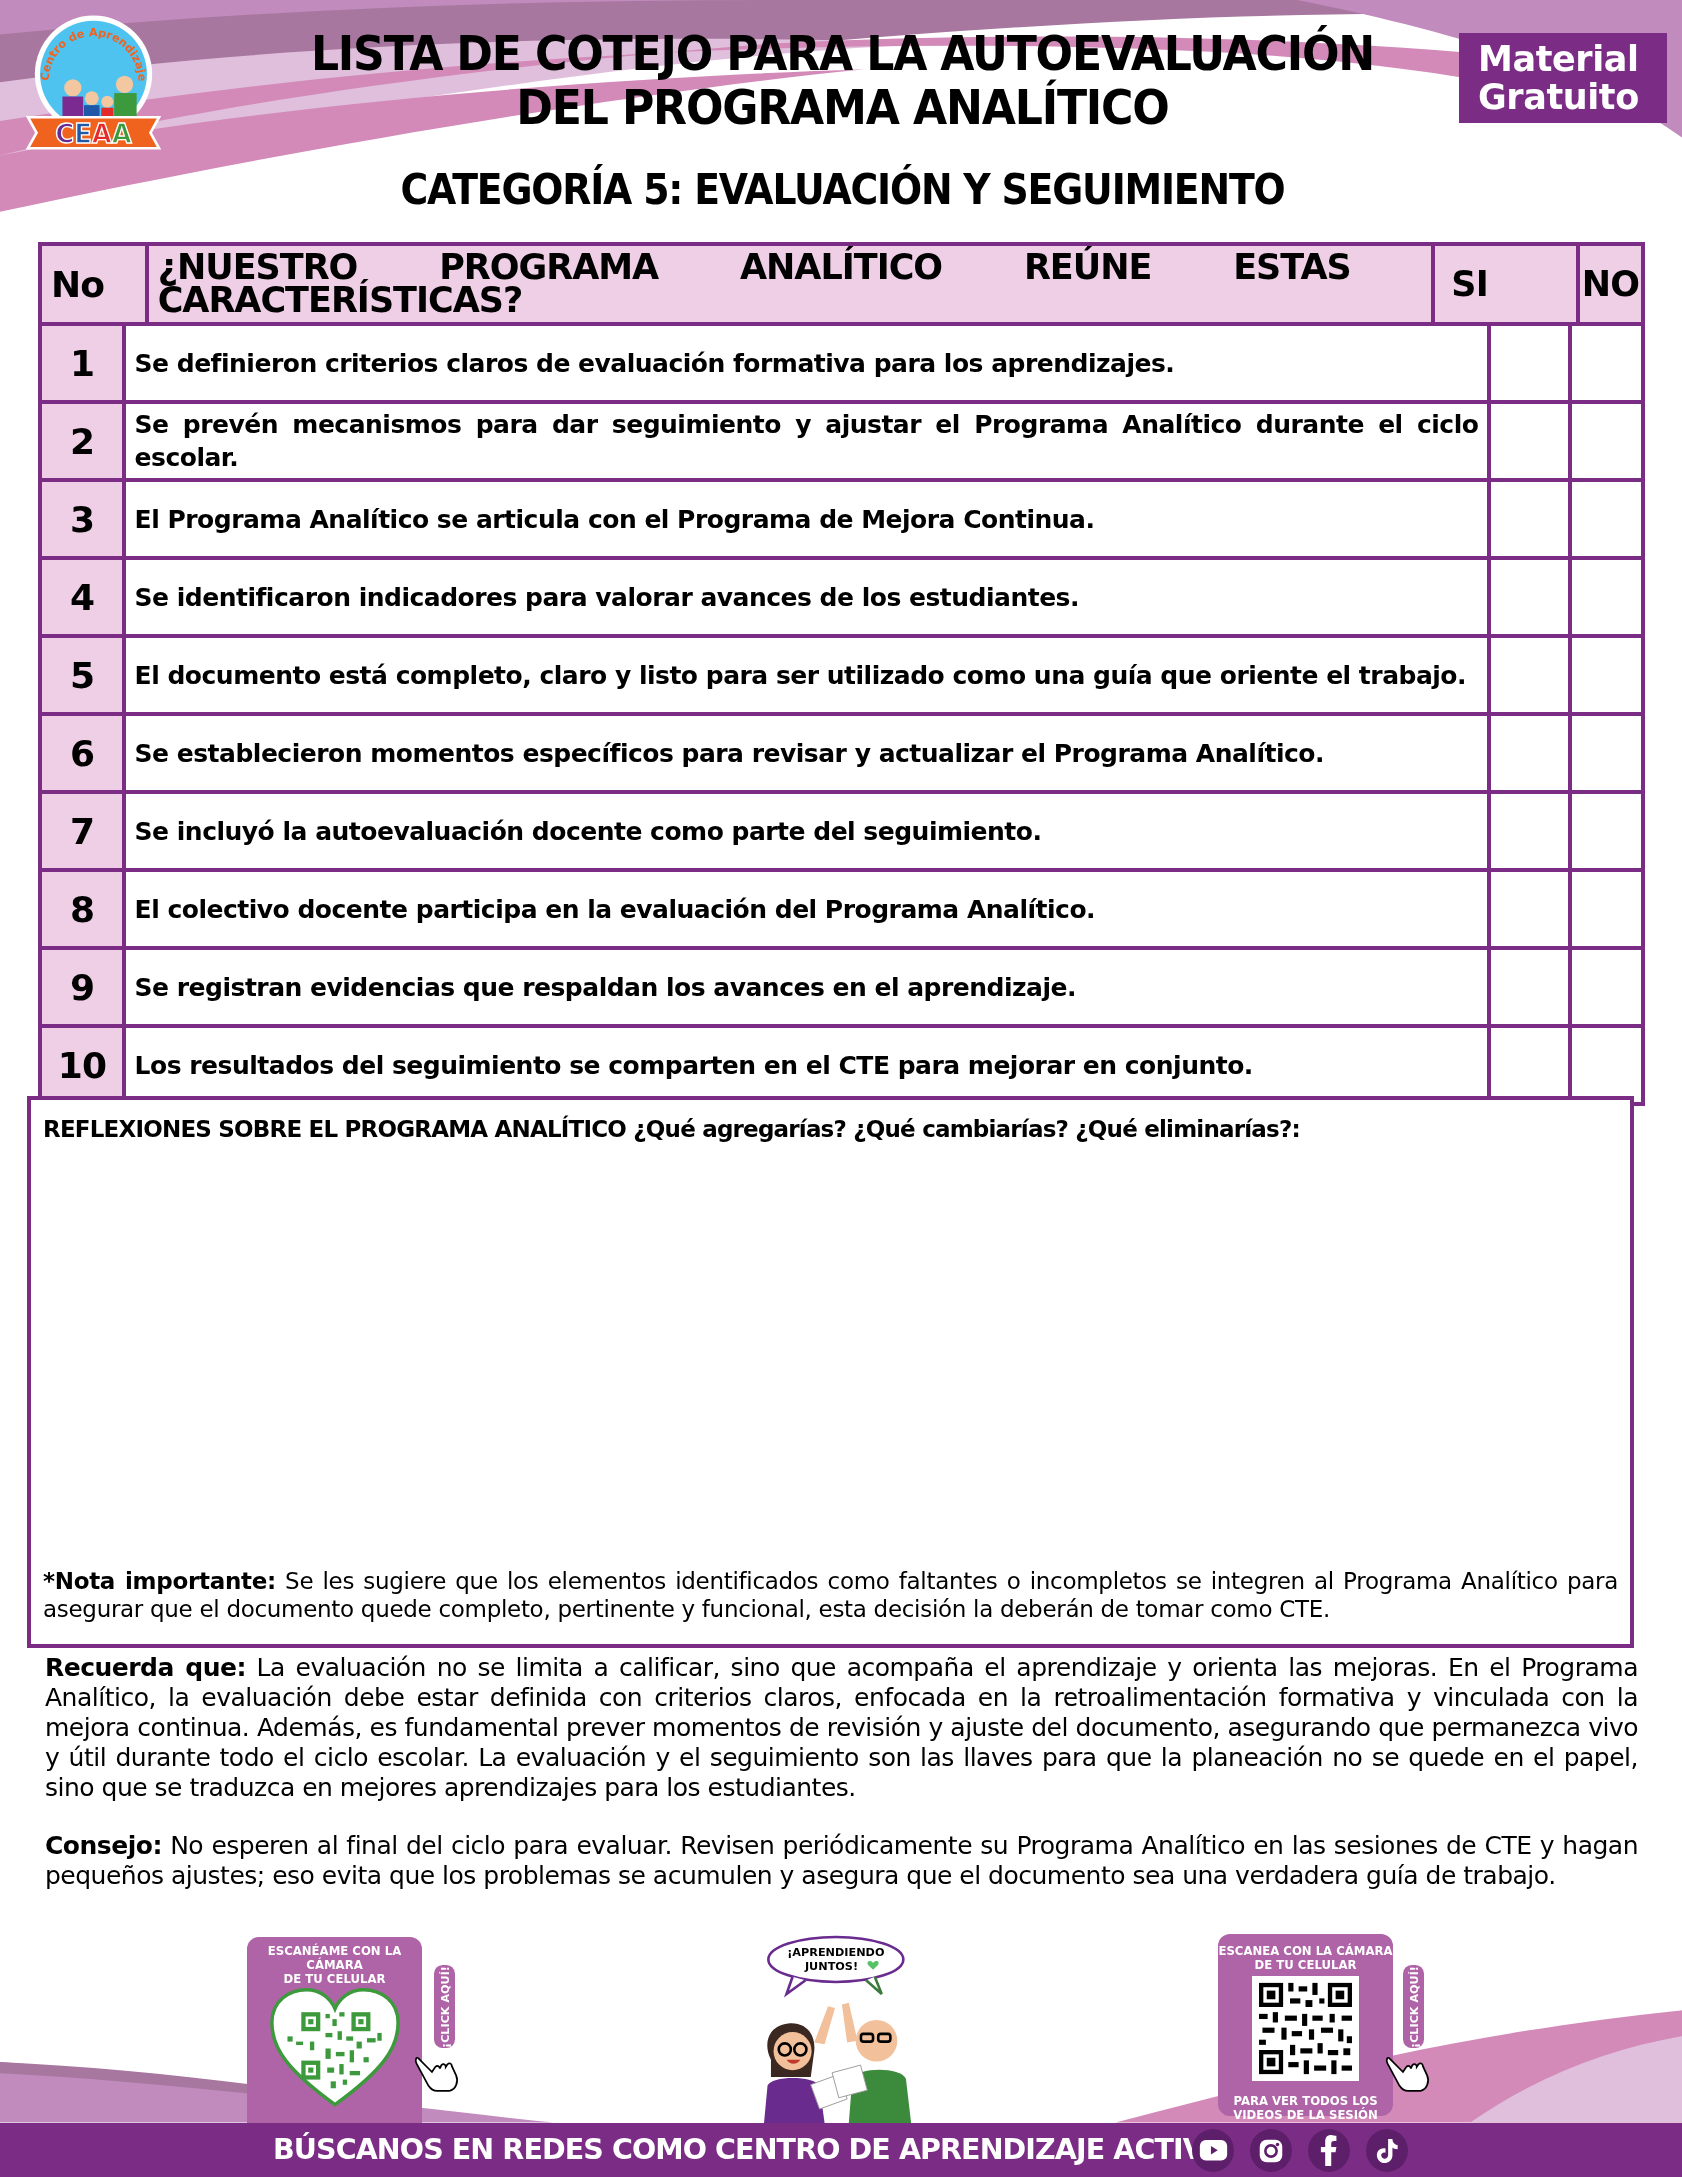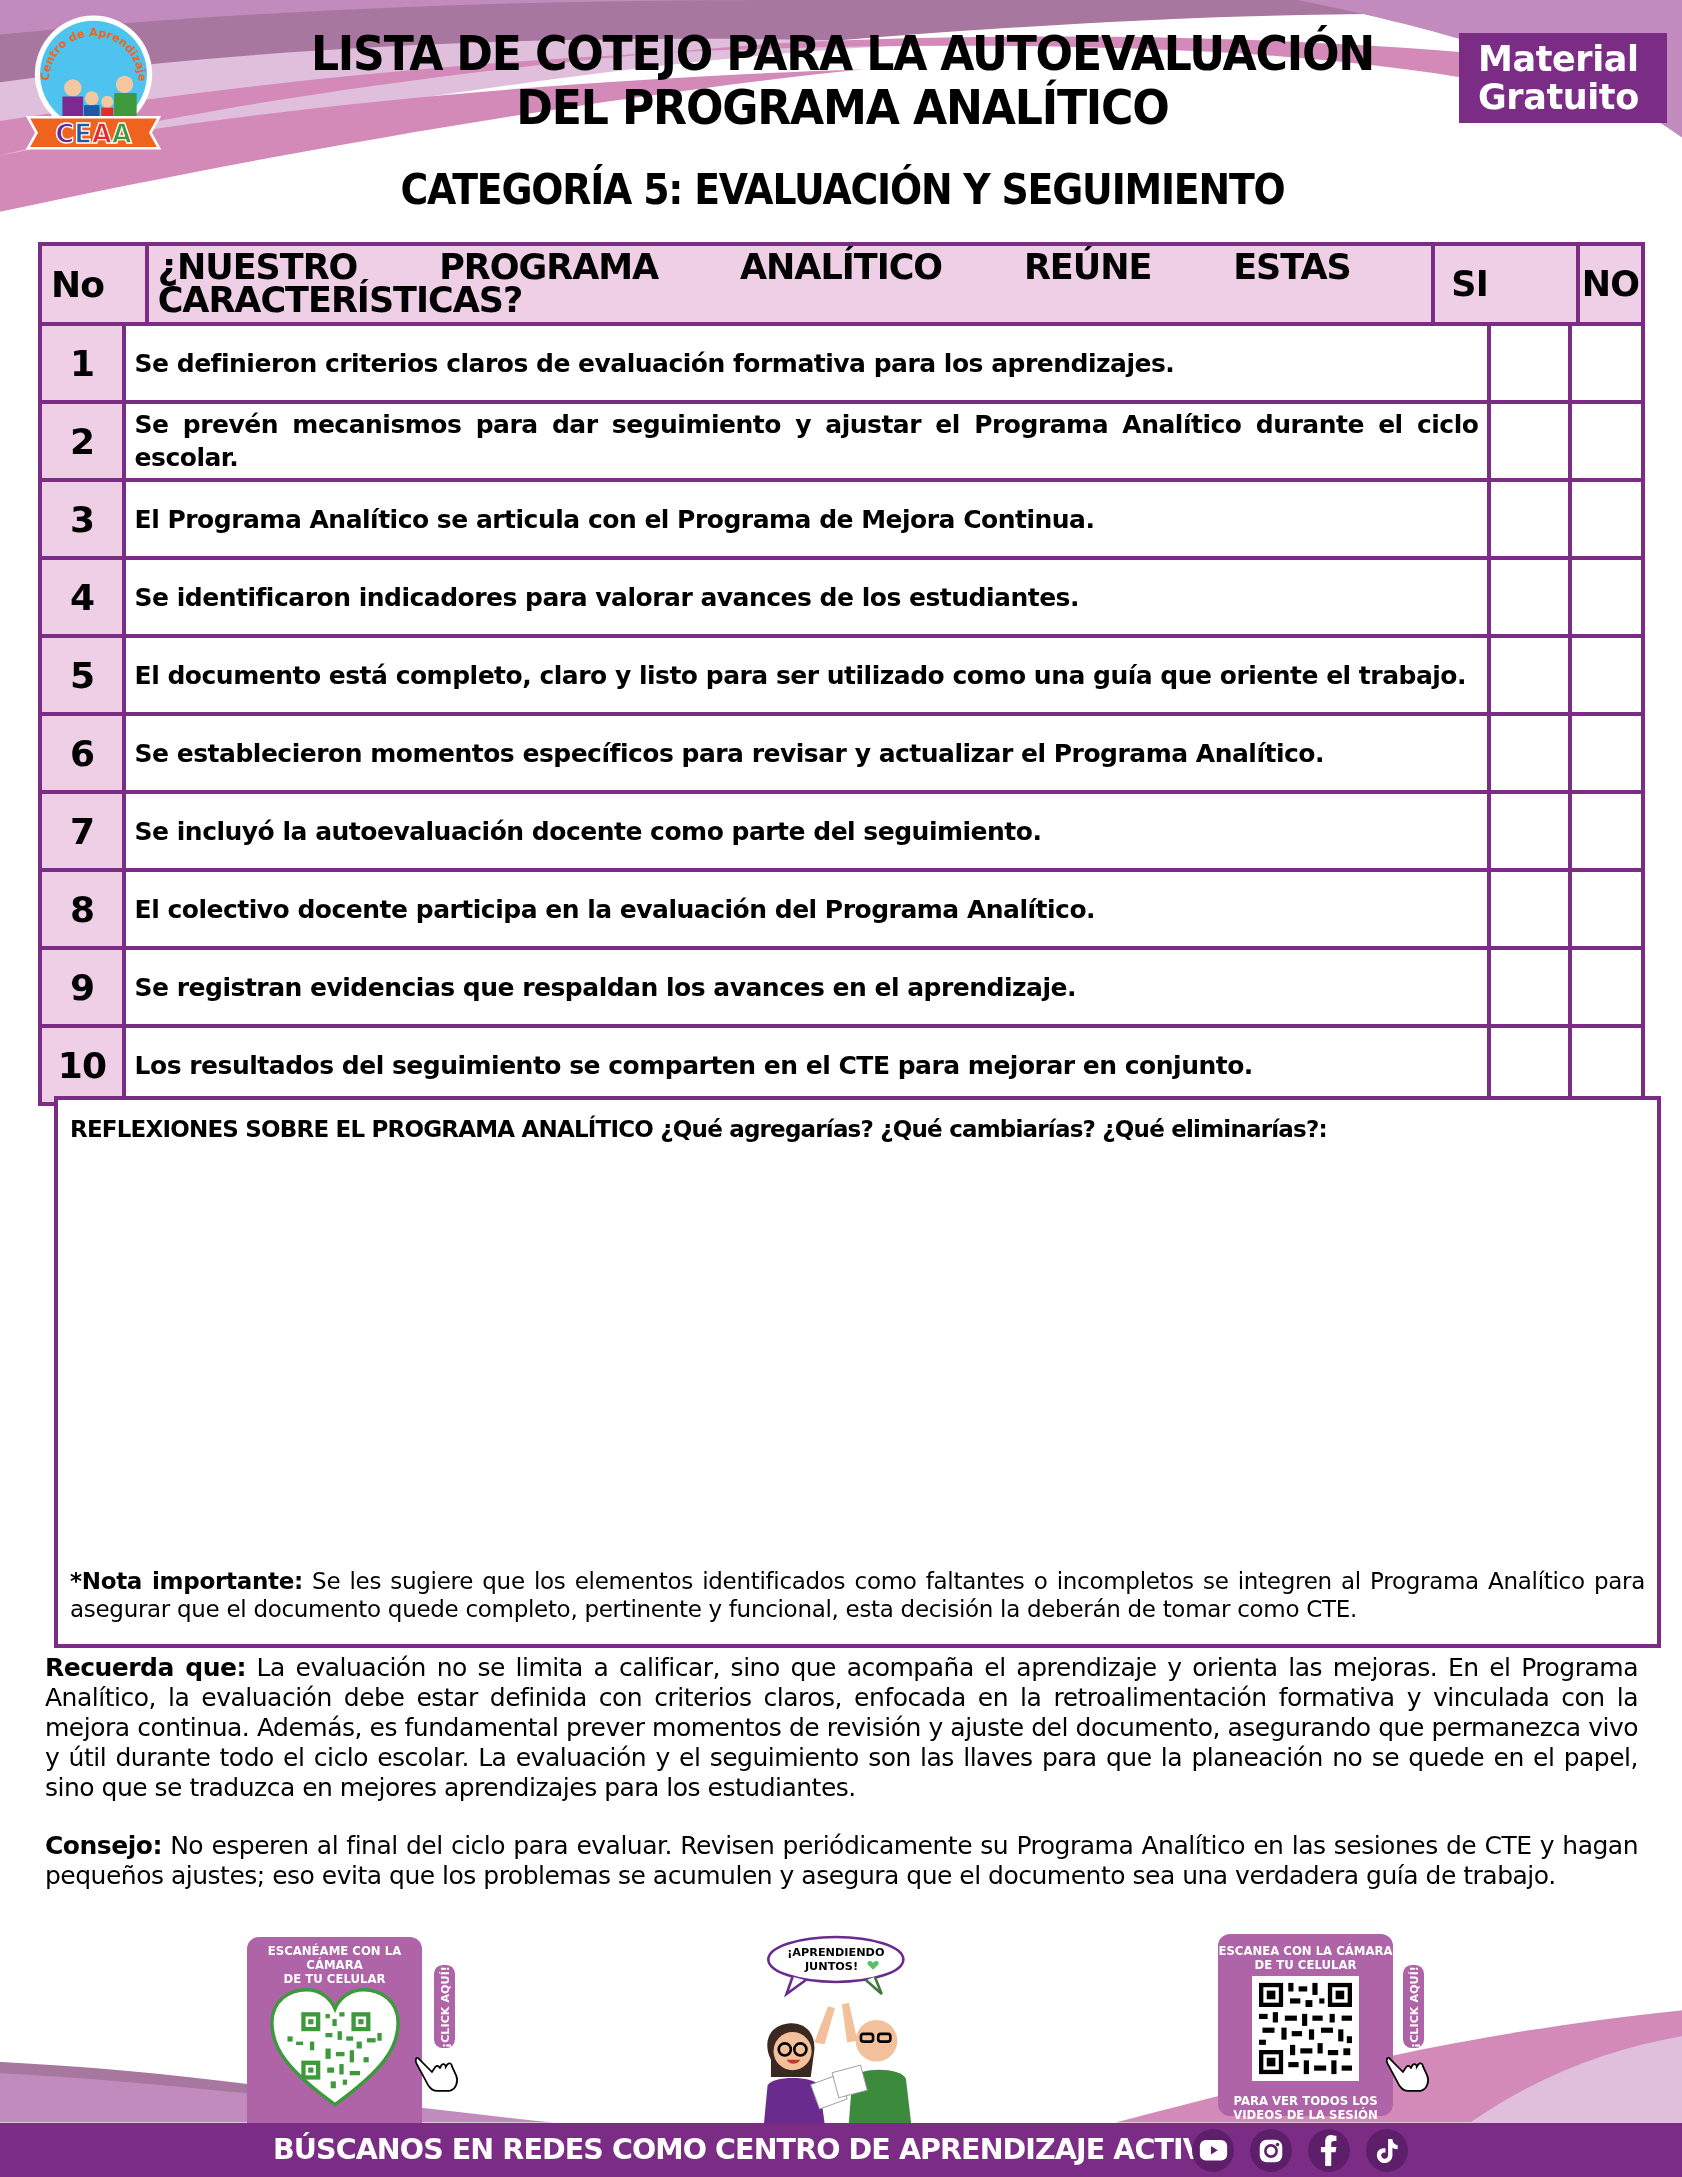--- a/index.html
+++ b/index.html
@@ -27,21 +27,21 @@
   .row.head { border-top: none; height: 76px; background: #efcfe5; gap: 32px; }
   .cell { border-left: 4.3px solid #7b2d86; display: flex; align-items: center; }
   .cell:first-child { border-left: none; }
   .c-no { width: 80px; justify-content: center; background: #efcfe5; font-weight: bold; font-size: 36px; letter-spacing: -0.9px; }
   .c-text { width: 1365px; padding: 0 8.6px; background: #fff; font-weight: bold; font-size: 25px; line-height: 33px; letter-spacing: -0.5px; text-align: justify; }
   .row.head .c-text { background: #efcfe5; justify-content: center; font-size: 35px; letter-spacing: -1px; }
   .row.head .c-si, .row.head .c-nocol { background: #efcfe5; margin-left: 40px; }
   .c-si { width: 81px; justify-content: center; font-weight: bold; font-size: 35px; letter-spacing: -0.9px; }
   .c-nocol { width: 73px; justify-content: center; font-weight: bold; font-size: 35px; letter-spacing: -0.9px; }
 
-  .reflect { position: absolute; left: 54px; top: 1096px; width: 1607px; height: 552px; z-index: 2;
+  .reflect { position: absolute; left: 27px; top: 1096px; width: 1607px; height: 552px; z-index: 2;
              border: 4.3px solid #7b2d86; border-top: 4.3px solid #7b2d86; background: #fff; }
   .reflect-head { position: absolute; left: 12px; top: 15.6px; font-weight: bold; font-size: 23px; letter-spacing: -0.8px; }
   .reflect-area { position: absolute; left: 8.6px; top: 52px; right: 8.6px; height: 380px; border: none; resize: none; background: transparent; }
   .note { position: absolute; left: 12px; top: 467px; right: 12px; font-size: 23px; line-height: 28px; letter-spacing: -0.3px; text-align: justify; }
   .note b { font-weight: bold; }
 
   .para { position: absolute; left: 45px; width: 1593px; z-index: 2; font-size: 25px; line-height: 30px; letter-spacing: -0.5px; text-align: justify; }
   .para b { font-weight: bold; }
 
   

